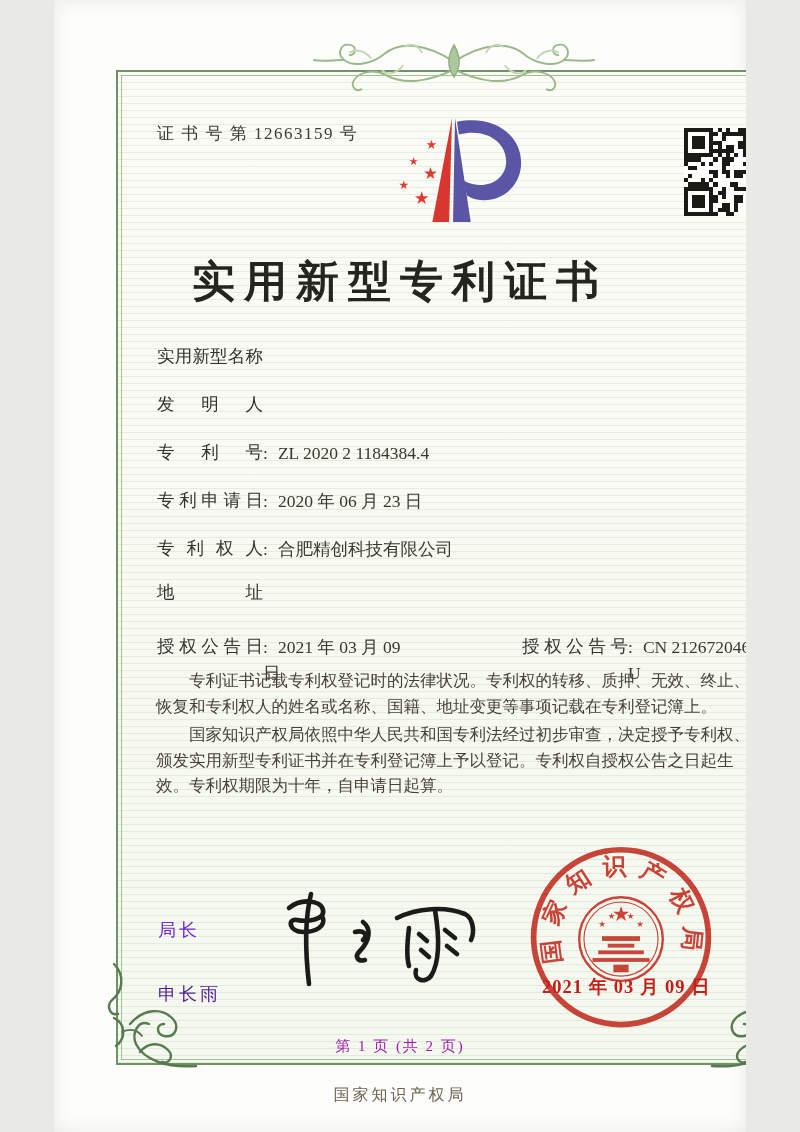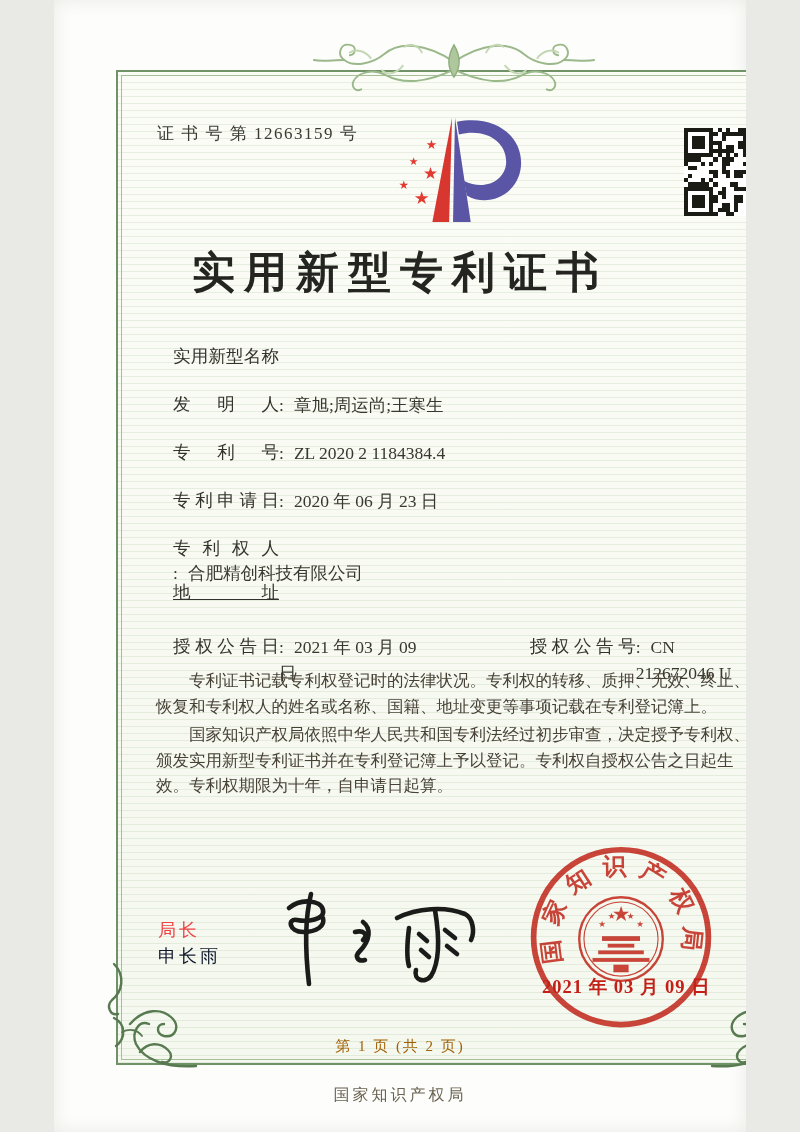--- a/index.html
+++ b/index.html
@@ -30,56 +30,56 @@
   .cert-no{
     position:absolute;left:103px;top:122px;font-size:17px;letter-spacing:1.5px;color:#3a3a33;
   }
   .logo{position:absolute;left:322px;top:110px;width:158px;height:118px;}
   .qr{
     position:absolute;left:630px;top:128px;width:88px;height:88px;background:#fff;
     display:grid;grid-template-columns:repeat(21,1fr);grid-template-rows:repeat(21,1fr);
   }
   .qr .b{background:#1b1b16;}
   .title{
-    position:absolute;left:0;right:0;top:240px;margin:4px;text-align:center;
+    position:absolute;left:0;right:0;top:240px;margin:13px;text-align:center;
     font-size:43px;font-weight:600;letter-spacing:9px;color:#242420;
   }
   
   .fields{position:absolute;left:103px;top:344px;width:600px;font-size:17.5px;}
-  .frow{position:absolute;left:16px;display:flex;align-items:flex-start;justify-content:flex-end;}
+  .frow{position:absolute;left:0;display:flex;align-items:flex-start;justify-content:flex-end;}
   .frow.r1{top:0px;} .frow.r2{top:48px;} .frow.r3{top:96px;} .frow.r4{top:144px;}
-  .frow.r5{top:192px;flex-direction:column;} .frow.r6{top:236px;text-decoration:underline;} .frow.r7{top:290px;}
+  .frow.r5{top:192px;} .frow.r6{top:236px;} .frow.r7{top:290px;}
   .frow .grp{display:flex;align-items:flex-start;}
   .grp2{margin-left:111px;}
   .flabel{
     display:inline-block;width:106px;text-align:justify;text-align-last:justify;
     color:#33332c;flex:none;
   }
   .fvalue{color:#38382f;line-height:26px;}
   .fvalue::before{content:":";margin-right:10px;}
   .addr .fvalue{width:502px;}
   
   .body-text{position:absolute;left:102px;top:668px;width:600px;color:#474136;}
   .body-text p{margin:0 0 3px 0;font-size:16.5px;line-height:25.5px;text-indent:2em;}
   
   .signer-title{position:absolute;left:104px;top:918px;font-size:18px;letter-spacing:3px;
-    font-family:"Liberation Sans","DejaVu Sans",sans-serif;color:#ef4444;}
-  .signer-name{position:absolute;left:104px;top:944px;font-size:18px;letter-spacing:3px;
-    font-family:"Liberation Sans","DejaVu Sans",sans-serif;color:#0f172a;}
+    font-family:"Liberation Sans","DejaVu Sans",sans-serif;color:#6d28d9;}
+  .signer-name{position:absolute;left:104px;top:982px;font-size:18px;letter-spacing:3px;
+    font-family:"Liberation Sans","DejaVu Sans",sans-serif;color:#4c1d95;}
   .signature{position:absolute;left:205px;top:888px;width:232px;height:102px;}
   
   .seal{position:absolute;left:472px;top:845px;width:190px;height:190px;opacity:.93;
     mix-blend-mode:multiply;}
   .seal-date{
     position:absolute;left:488px;top:974px;width:170px;text-align:left;
     color:#c21f16;font-size:18.5px;font-weight:bold;letter-spacing:1px;
   }
   
   .page-info{position:absolute;left:0;right:0;top:1037px;text-align:center;
-    font-size:15px;letter-spacing:2px;color:#a16207;}
+    font-size:15px;letter-spacing:2px;color:#a21caf;}
   .back-note{position:absolute;left:0;right:0;top:1085px;text-align:center;
     font-size:16px;letter-spacing:3px;color:#6b6454;}
 </style>
 </head>
 <body>
 
 <div class="sheet">
 
   <div class="frame">
     <div class="frame-inner"></div>
@@ -581,21 +581,20 @@
     </div>
 
   <h1 class="title">实用新型专利证书</h1>
 
   <div class="fields">
     <div class="frow r1">
       <span class="flabel">实用新型名称</span>
     </div>
     <div class="frow r2">
       <span class="flabel">发明人</span>
-      <span class="fvalue">章旭;周运尚;王寒生</span>
     </div>
     <div class="frow r3">
       <span class="flabel">专利号</span>
       <span class="fvalue">ZL 2020 2 1184384.4</span>
     </div>
     <div class="frow r4">
       <span class="flabel">专利申请日</span>
       <span class="fvalue">2020 年 06 月 23 日</span>
     </div>
     <div class="frow r5">

